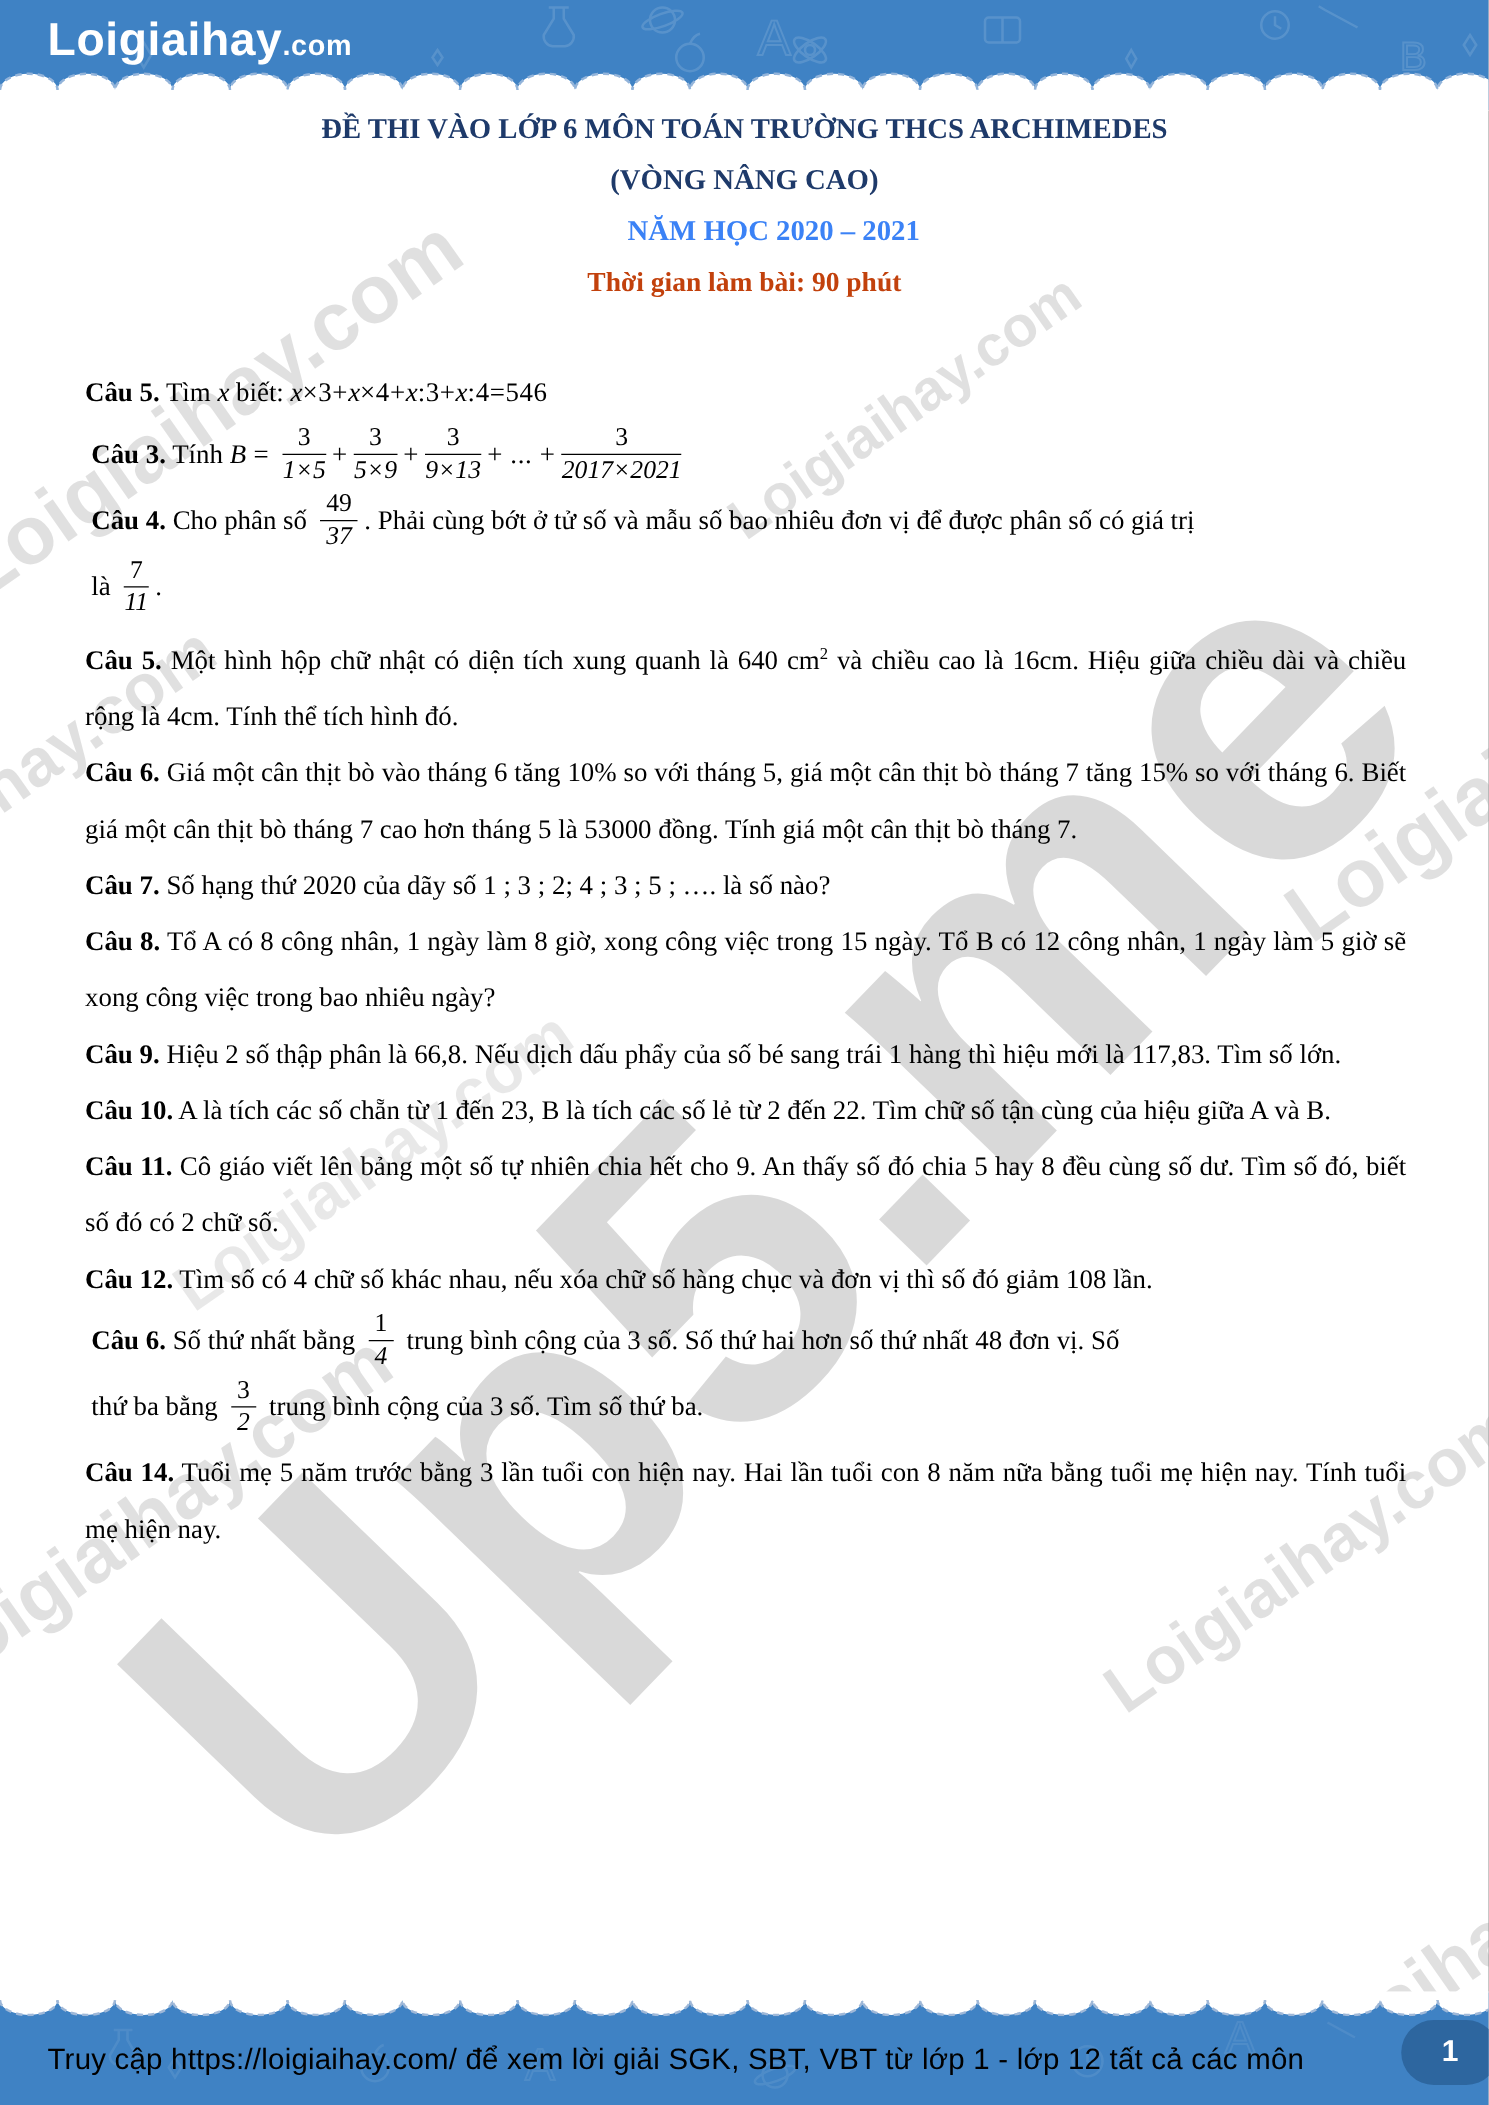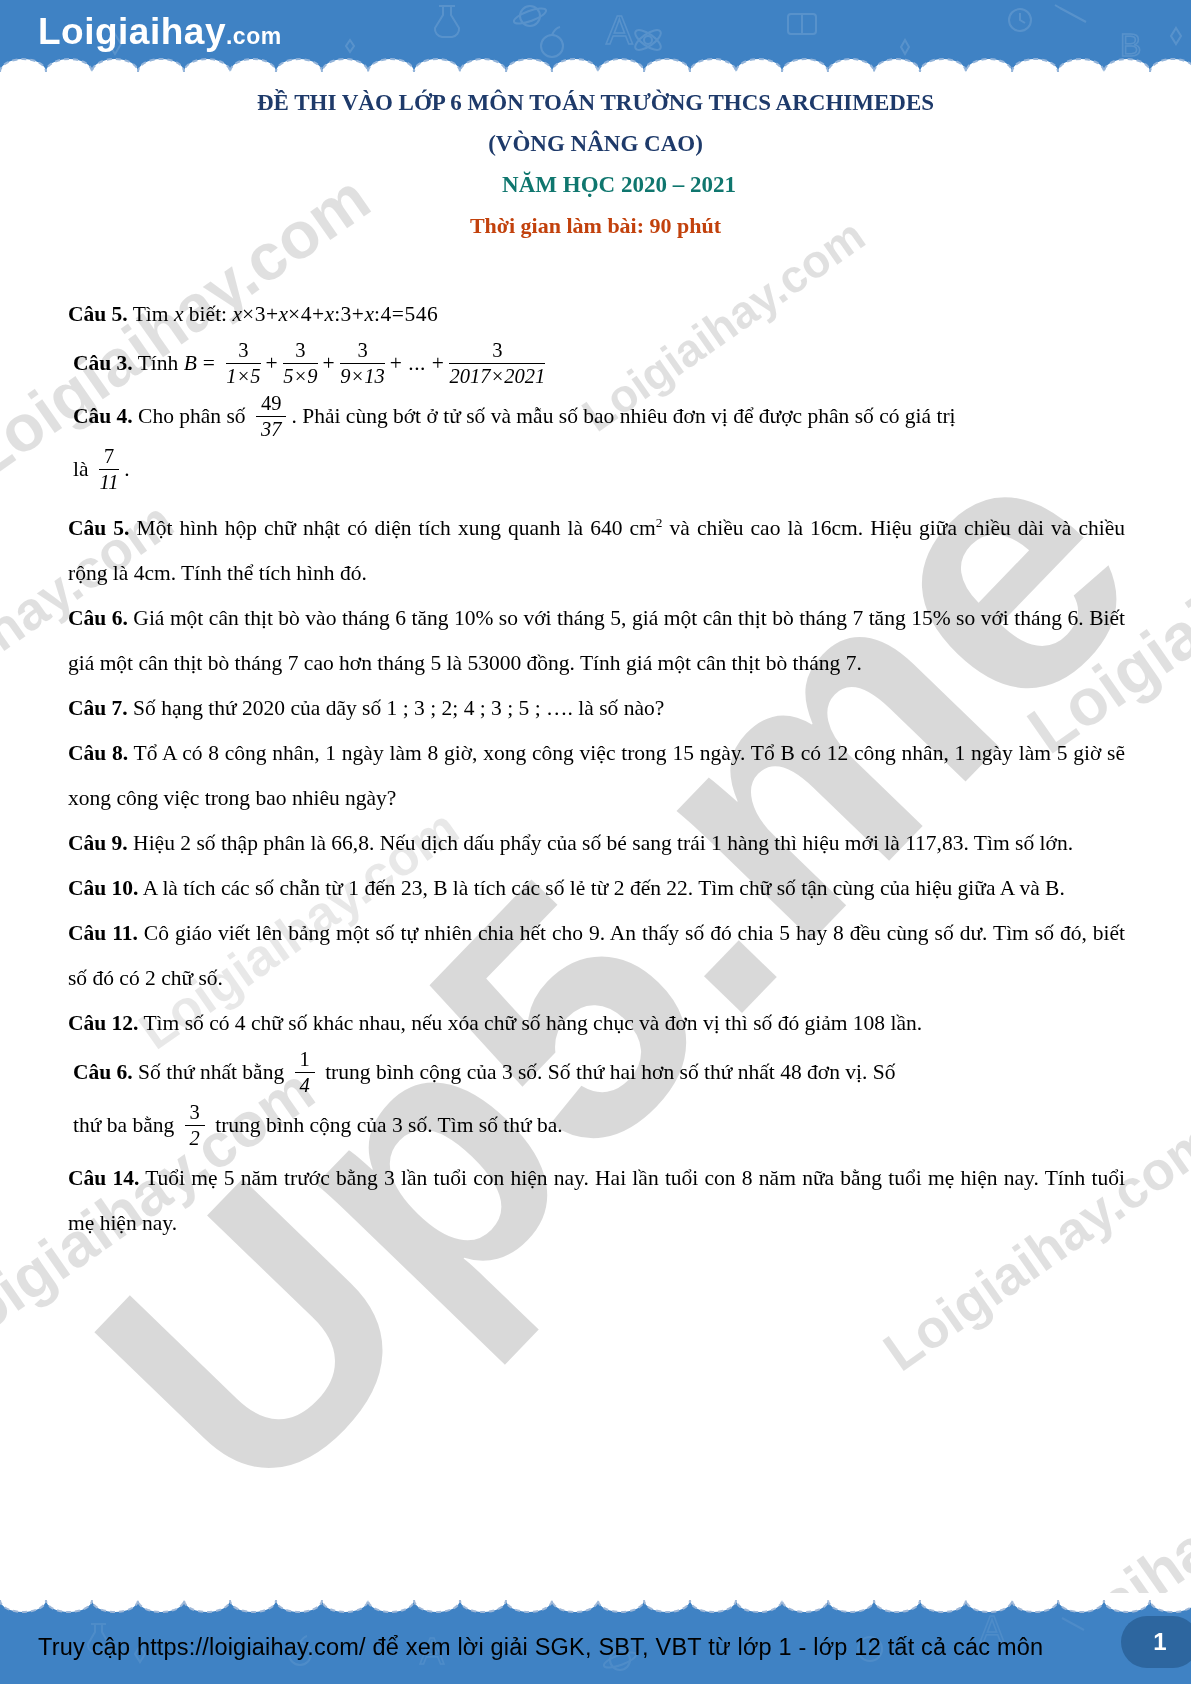--- a/index.html
+++ b/index.html
@@ -19,21 +19,21 @@
   .footer-text{position:absolute;left:38px;top:40px;color:#000000;font-family:"Liberation Sans",sans-serif;
         font-size:23.5px;letter-spacing:.2px;white-space:nowrap;}
   .page-pill{position:absolute;right:-8px;top:22px;width:78px;height:52px;background:#2d669f;
         border-radius:26px;display:flex;align-items:center;justify-content:center;
         color:#fff;font-family:"Liberation Sans",sans-serif;font-weight:bold;font-size:24px;}
 
   
   .doc-title{position:absolute;top:90px;left:0;width:100%;text-align:center;z-index:2;}
   .doc-title div{margin:0 0 15px 0;font-weight:bold;}
   .t1,.t2{color:#1e3a6a;font-size:23px;}
-  .t3{color:#0f766e;font-size:23px;padding-left:47px;}
+  .t3{color:#3b82f6;font-size:23px;padding-left:47px;}
   .t4{color:#c2410c;font-size:22px;margin-bottom:0;}
 
   
   .content{position:absolute;top:292px;left:68px;width:1057px;z-index:2;
            font-size:21.5px;color:#000;text-align:justify;}
   .question{line-height:45px;}
   .question.tall{margin:4px 5px;}
   .seg-b{font-weight:bold;}
   .seg-m{font-style:italic;}
   .seg-mt{letter-spacing:.5px;}

